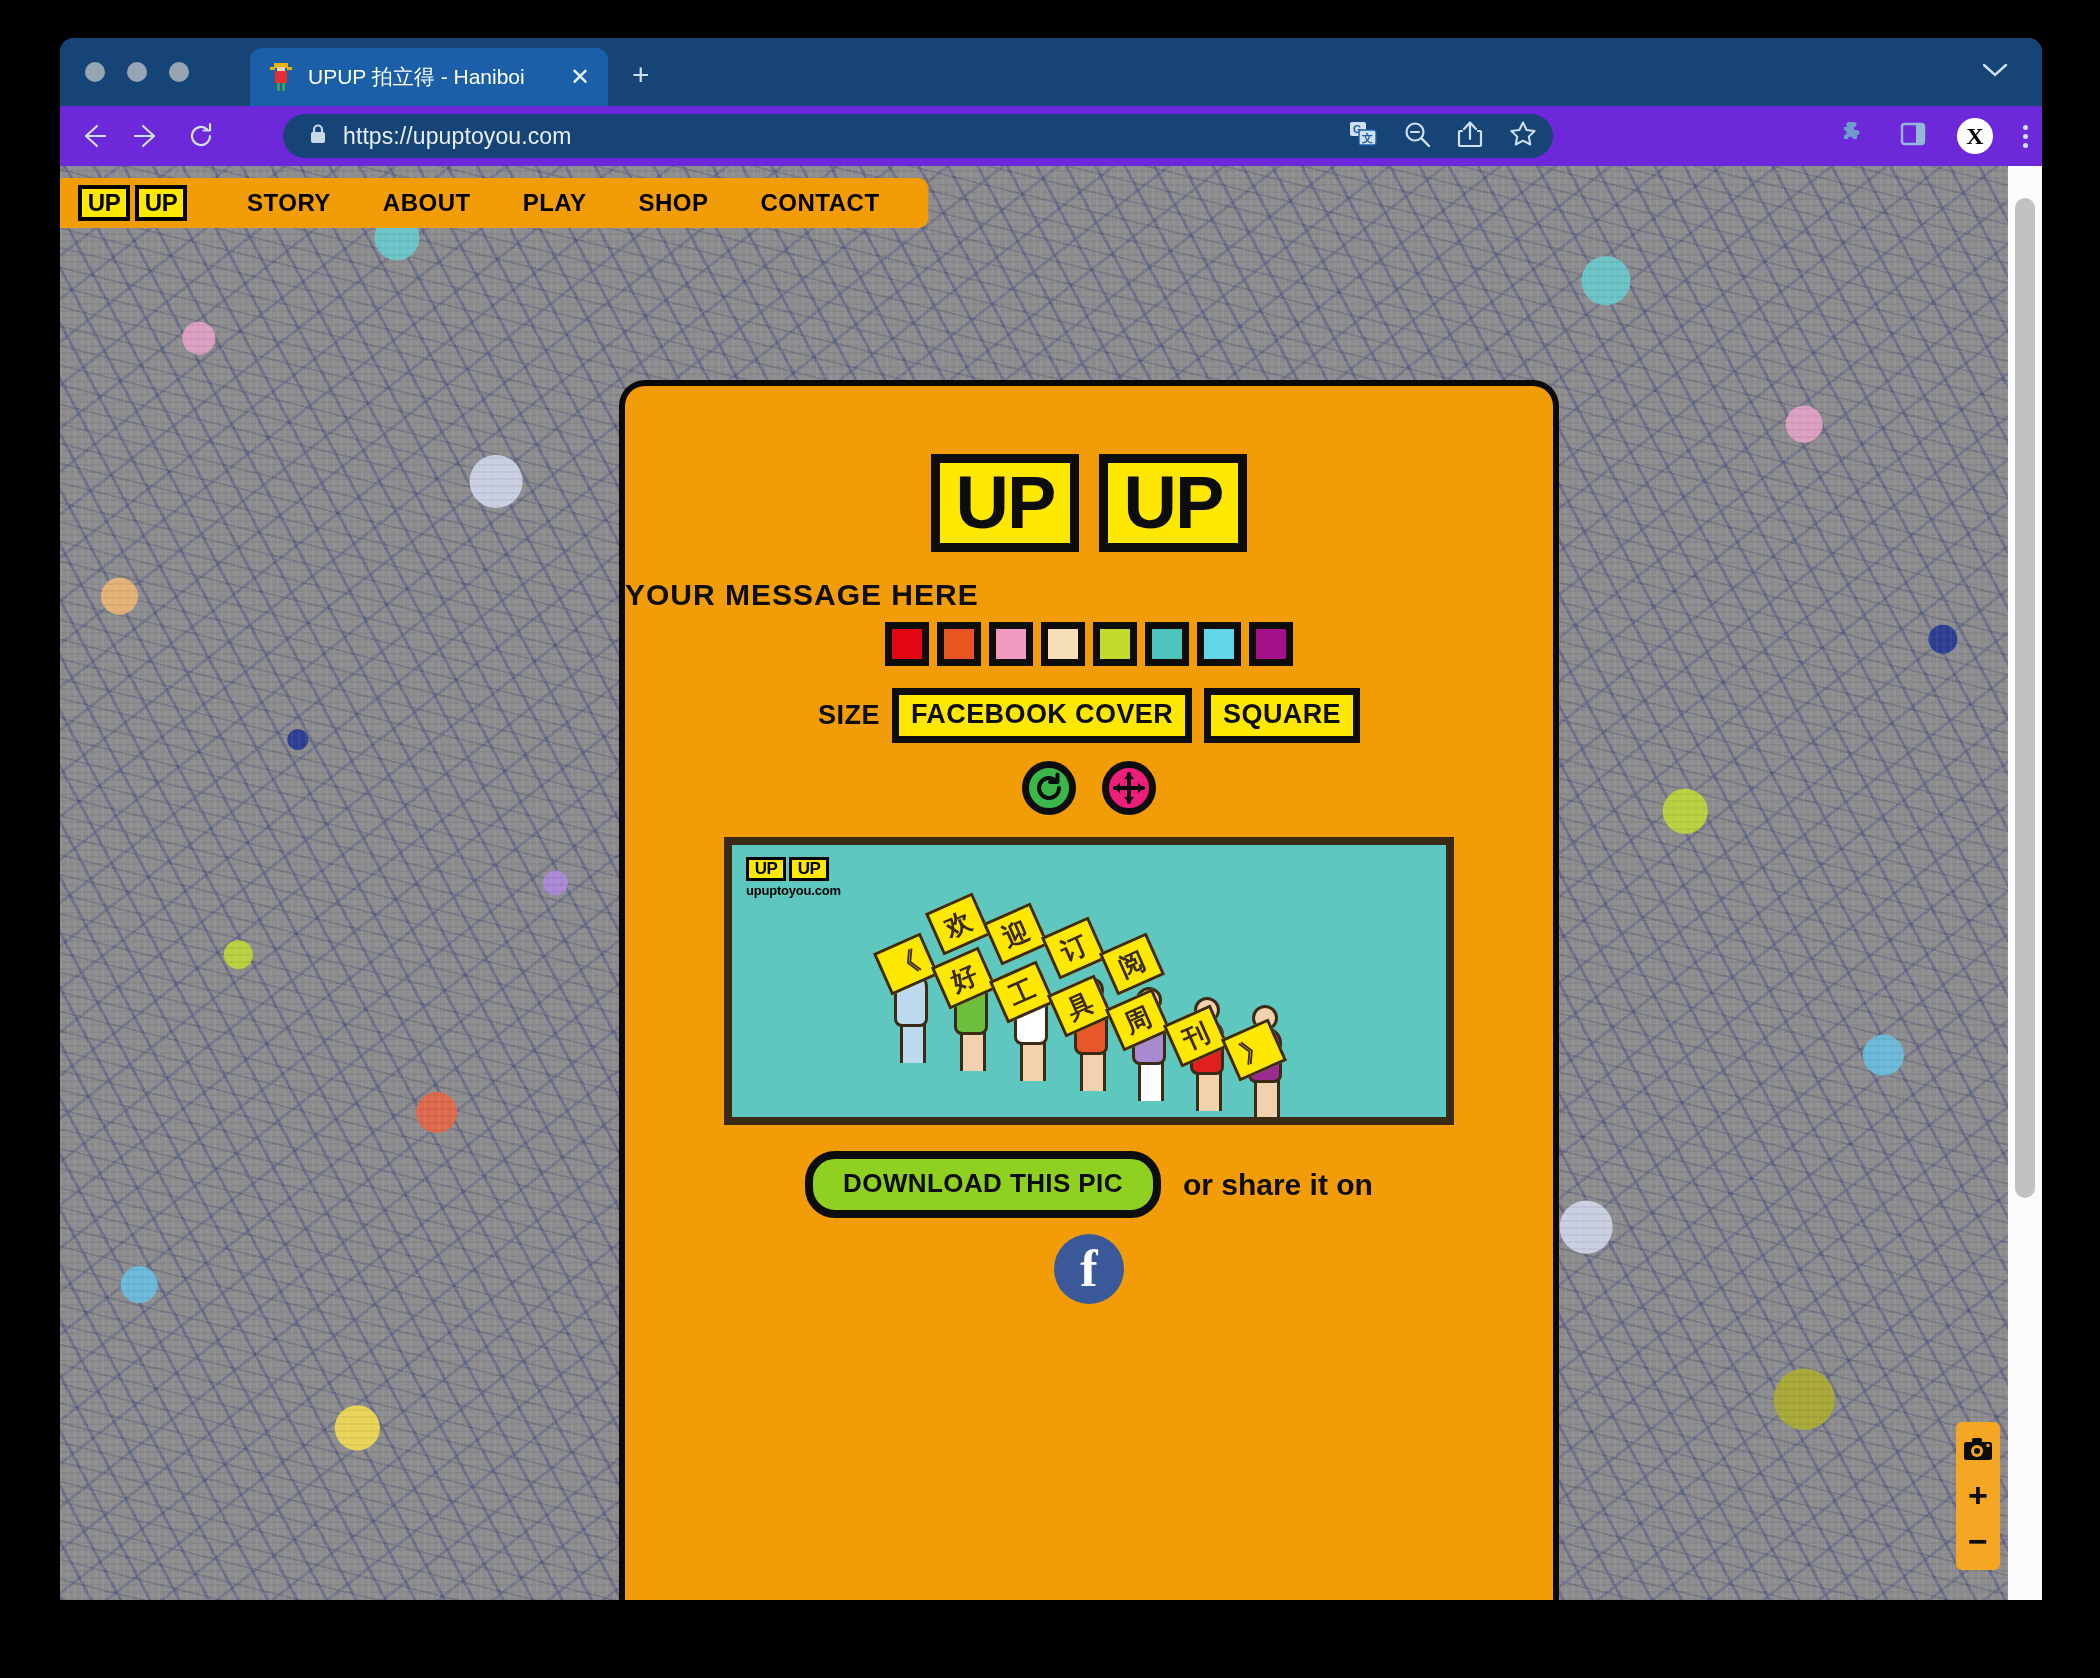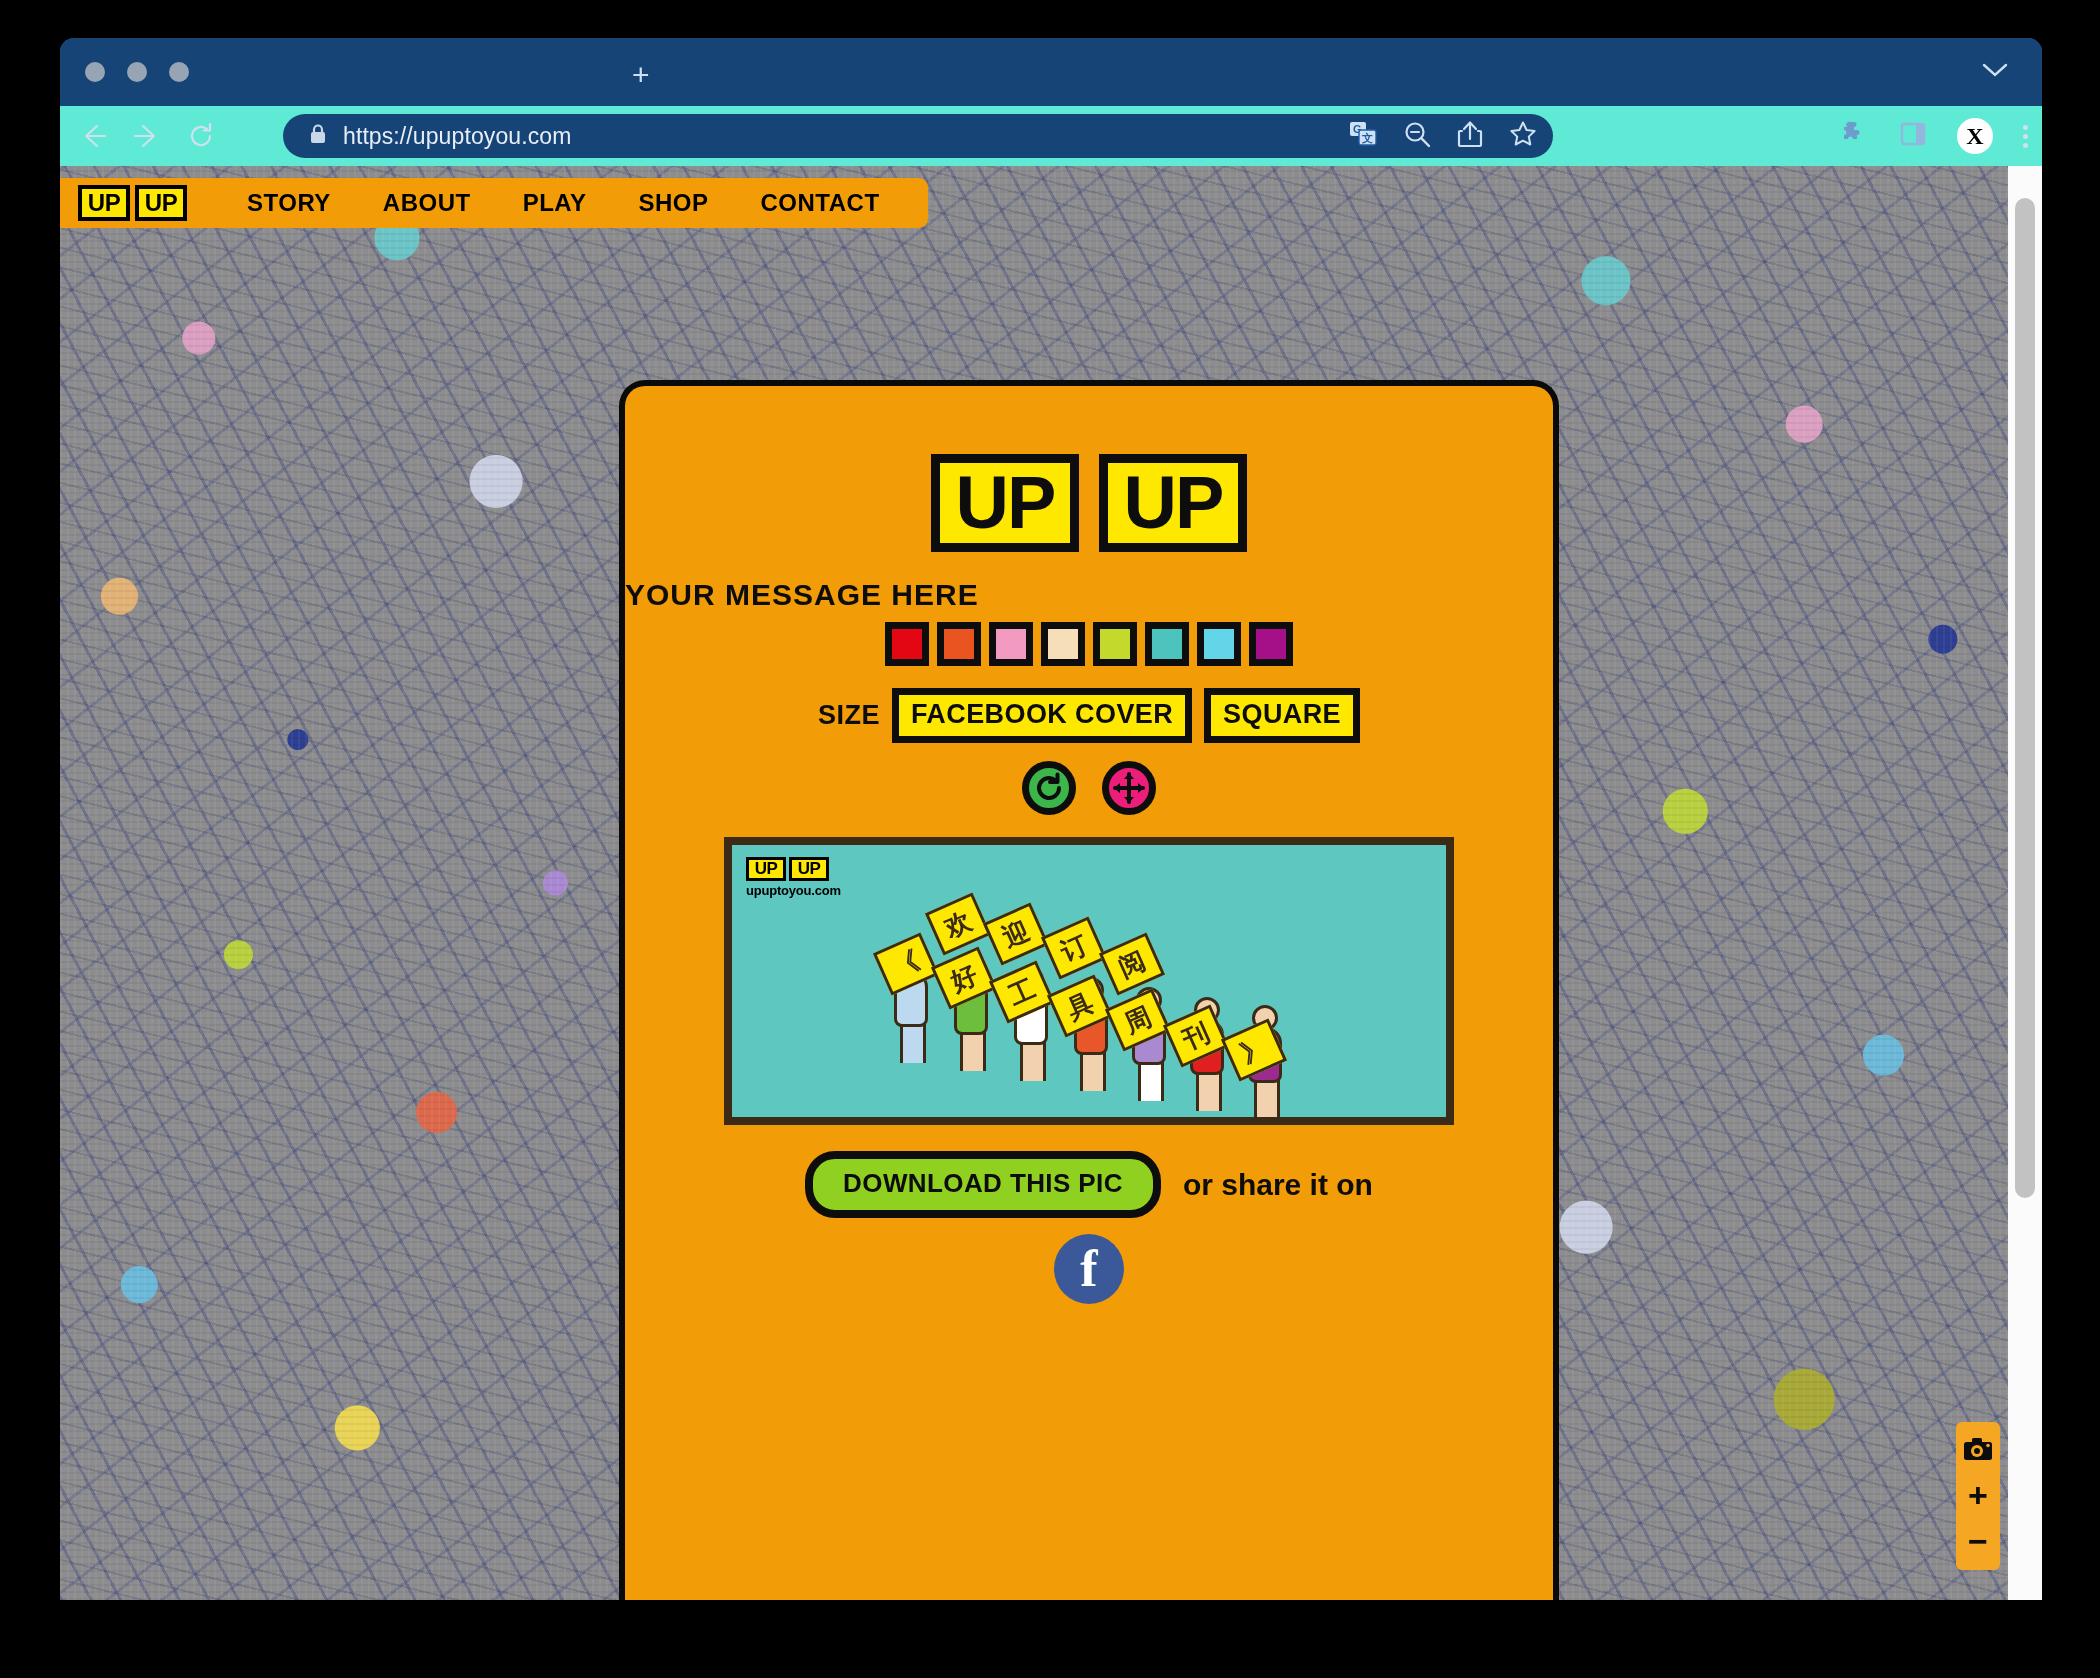--- a/index.html
+++ b/index.html
@@ -62,21 +62,21 @@
   }
   #tab-overflow-chevron {
     position: absolute; right: 34px; top: 24px;
     color: #cfe0f2;
   }
 
   
   #toolbar {
     position: relative;
     height: 60px;
-    background: #5eead4;
+    background: #6d28d9;
     display: flex; align-items: center;
   }
   .nav-btn {
     width: 54px; height: 44px;
     display: flex; align-items: center; justify-content: center;
     color: #cfe0f2;
   }
   #nav-back { margin-left: 6px; }
   #omnibox {
     position: absolute; left: 223px; top: 8px;
@@ -368,20 +368,35 @@
 
 <div id="browser-window">
 
   <div id="tab-strip">
     <div id="traffic-lights">
       <span class="traffic-dot"></span>
       <span class="traffic-dot"></span>
       <span class="traffic-dot"></span>
     </div>
 
+    <div id="browser-tab">
+      <span id="tab-favicon">
+        <svg width="26" height="32" viewBox="0 0 26 32">
+          <rect x="6" y="2" width="14" height="5" fill="#e8b400"></rect>
+          <rect x="9" y="6" width="8" height="4" fill="#f2d2ae"></rect>
+          <rect x="7" y="10" width="12" height="12" fill="#e03030"></rect>
+          <rect x="9" y="22" width="3" height="8" fill="#3aa05a"></rect>
+          <rect x="14" y="22" width="3" height="8" fill="#3aa05a"></rect>
+          <rect x="2" y="6" width="5" height="3" fill="#e8b400"></rect>
+          <rect x="19" y="6" width="5" height="3" fill="#e8b400"></rect>
+        </svg>
+      </span>
+      <span id="tab-title">UPUP 拍立得 - Haniboi</span>
+      <span id="tab-close">✕</span>
+    </div>
 
     <span id="new-tab-button">+</span>
 
     <span id="tab-overflow-chevron">
       <svg width="26" height="16" viewBox="0 0 26 16">
           <path d="M2 3 L13 13 L24 3" stroke="#cfe0f2" stroke-width="2.4" fill="none" stroke-linecap="round"></path>
         </svg>
     </span>
   </div>
 

